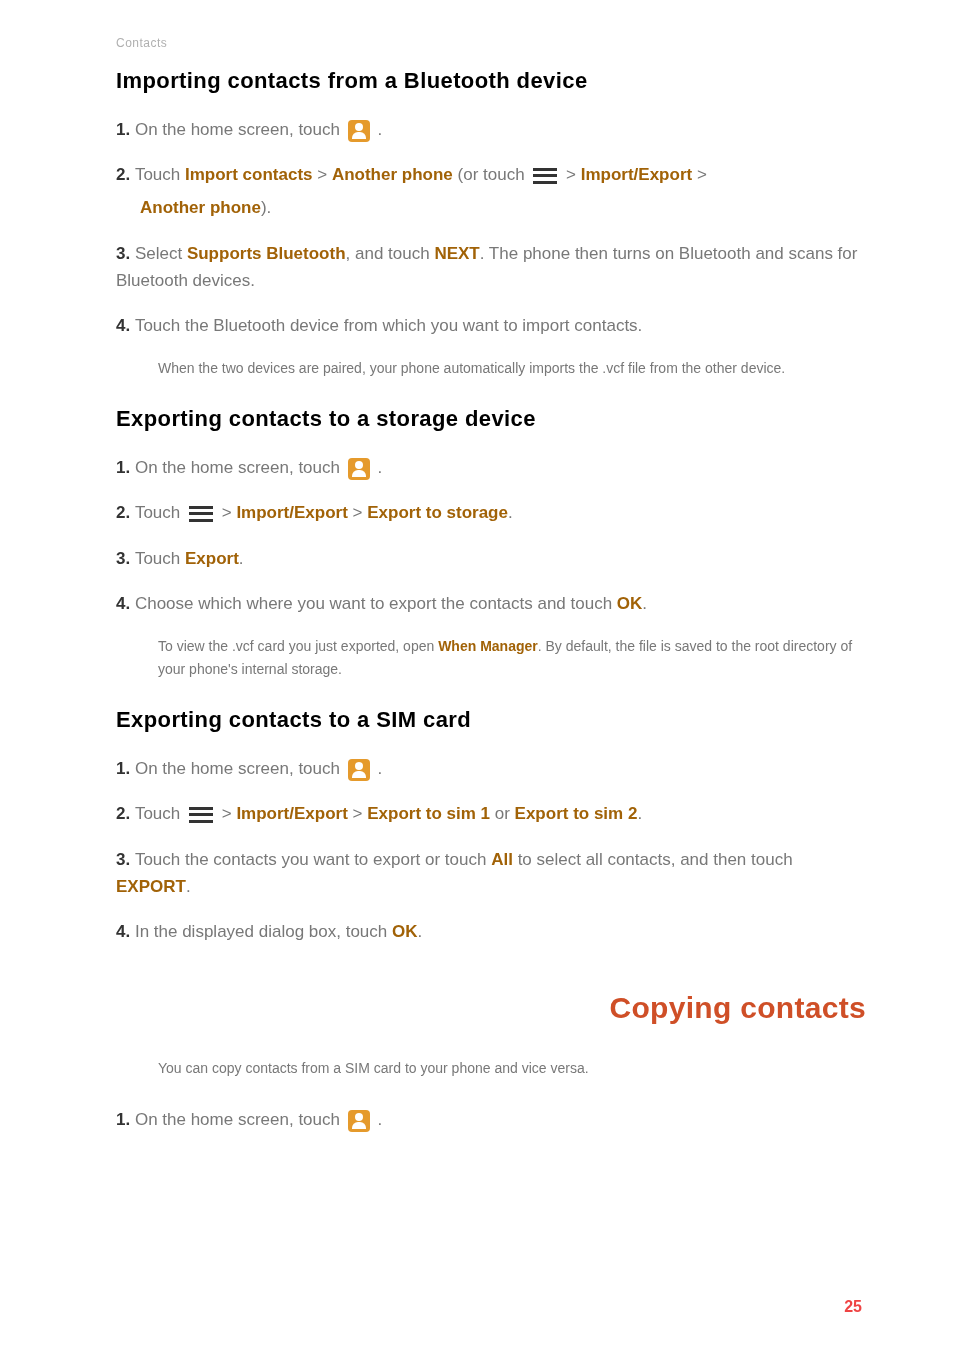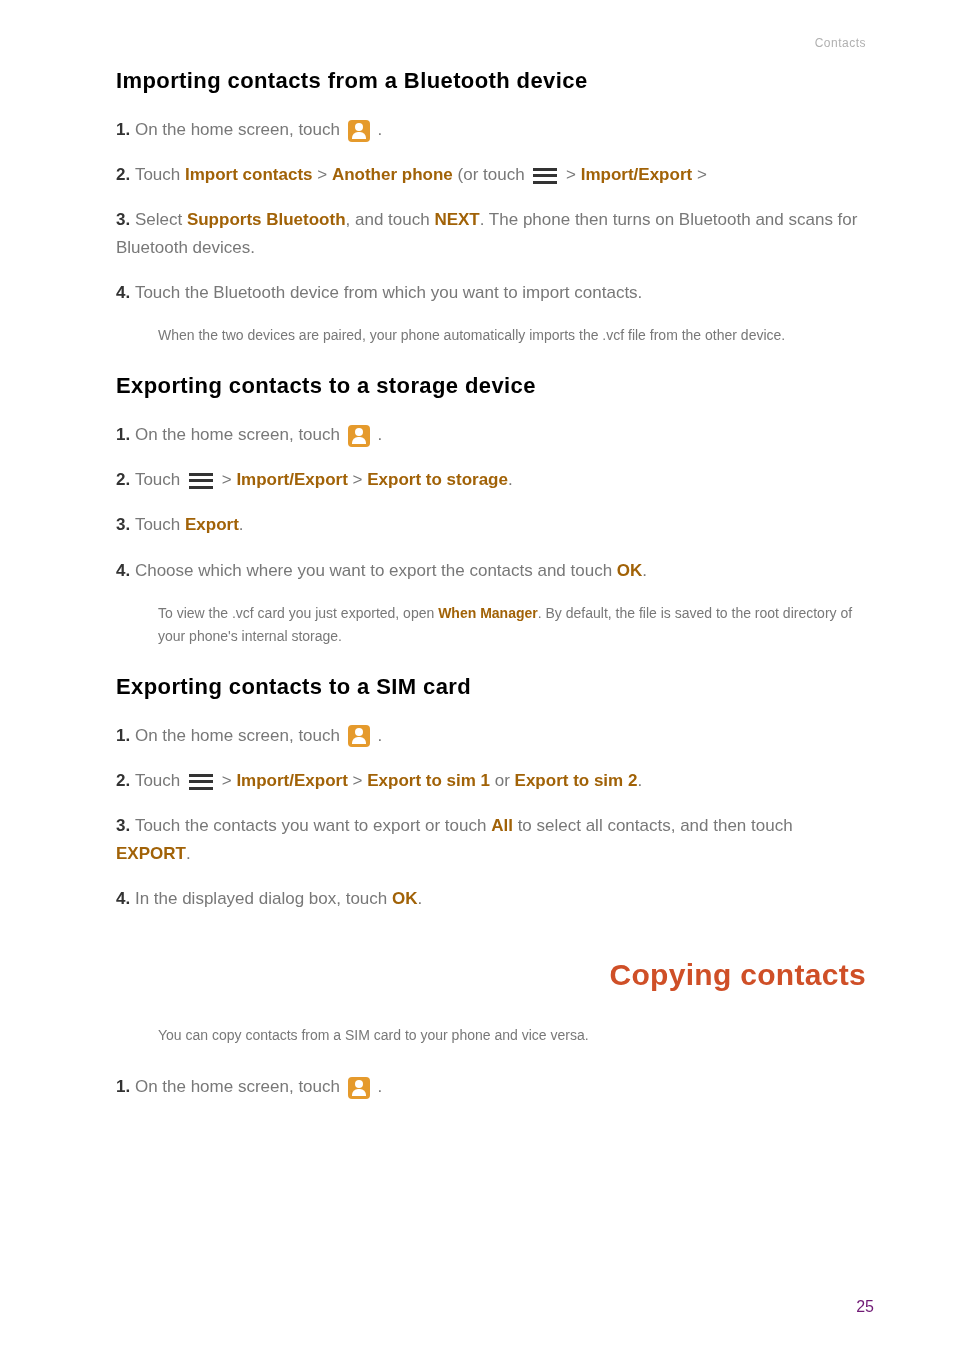--- a/index.html
+++ b/index.html
@@ -6,21 +6,20 @@
     body {
       width: 954px;
       height: 1352px;
       background: #ffffff;
       font-family: Arial, Helvetica, sans-serif;
       padding: 36px 88px 36px 116px;
       color: #595959;
       position: relative;
     }
     .header-category {
-      text-align: right;
       font-size: 12px;
       color: #b0b0b0;
       margin-bottom: 18px;
       letter-spacing: 0.5px;
     }
     h2.subheading {
       font-size: 22px;
       font-weight: bold;
       color: #000000;
       margin-bottom: 22px;
@@ -102,39 +101,41 @@
       left: 0; right: 0;
       height: 3px;
       background: #333333;
     }
     .menu-icon::before { top: 0; }
     .menu-icon span { top: 6px; display: block; }
     .menu-icon::after { bottom: 0; }
     .page-number {
       position: absolute;
       bottom: 36px;
-      right: 80px;
+      right: 92px;
       font-size: 16px;
-      color: #701a75;
+      color: #ef4444;
+      font-weight: bold;
     }
     .section-gap { margin-top: 20px; }
   </style>
 </head>
 <body>
 
 <div class="header-category">Contacts</div>
 
 <h2 class="subheading">Importing contacts from a Bluetooth device</h2>
 
 <div class="step-line">
   <span class="num">1. </span><span>On the home screen, touch </span><span class="contacts-icon"></span><span> .</span>
 </div>
 
 <div class="step-line">
   <span class="num">2. </span><span>Touch </span><span class="bold">Import contacts</span><span> &gt; </span><span class="bold">Another phone</span><span> (or touch </span><span class="menu-icon"><span></span></span><span> &gt; </span><span class="bold">Import/Export</span><span> &gt; </span>
+  <div class="step-indent" style="margin-top:6px;margin-bottom:0;"><span class="bold">Another phone</span><span>).</span></div>
 </div>
 
 <div class="step-line">
   <span class="num">3. </span><span>Select </span><span class="bold">Supports Bluetooth</span><span>, and touch </span><span class="bold">NEXT</span><span>. The phone then turns on Bluetooth and scans for Bluetooth devices.</span>
 </div>
 
 <div class="step-line">
   <span class="num">4. </span><span>Touch the Bluetooth device from which you want to import contacts.</span>
 </div>
 

